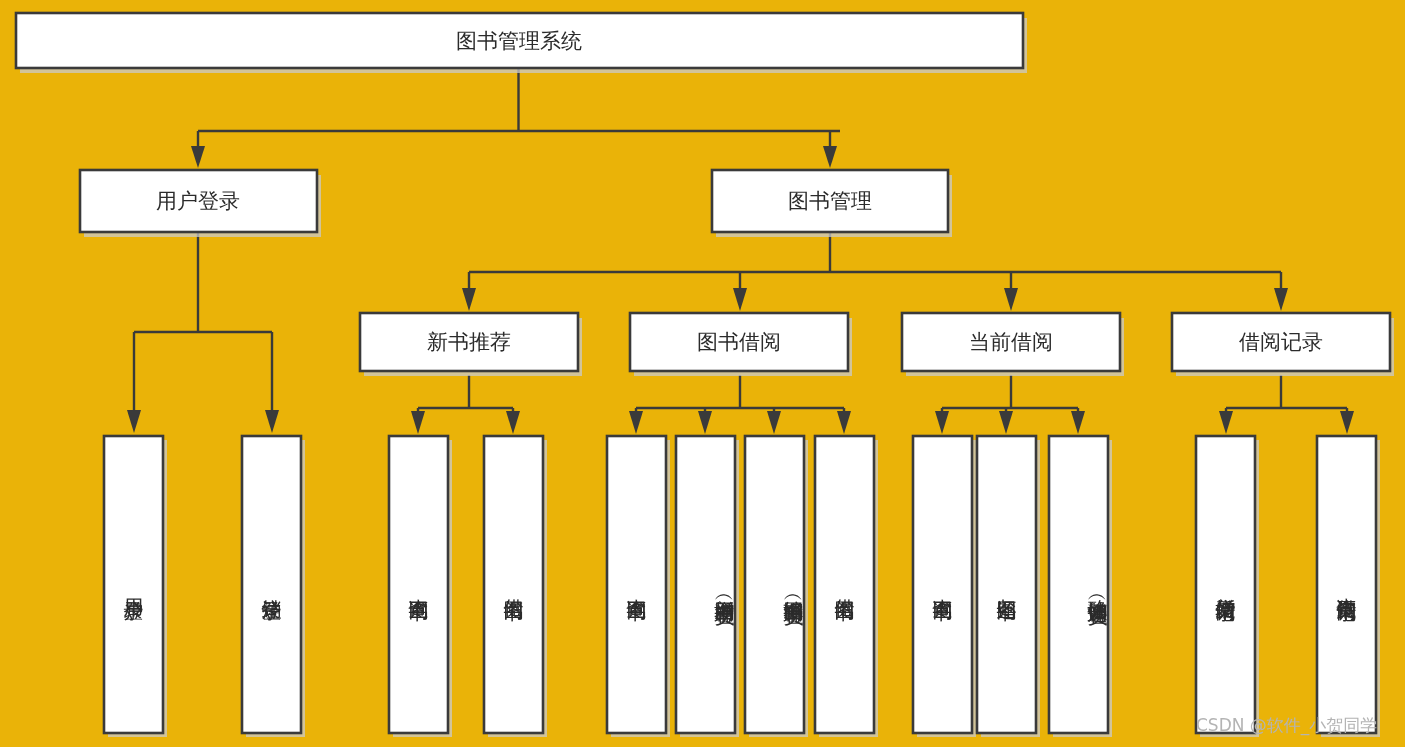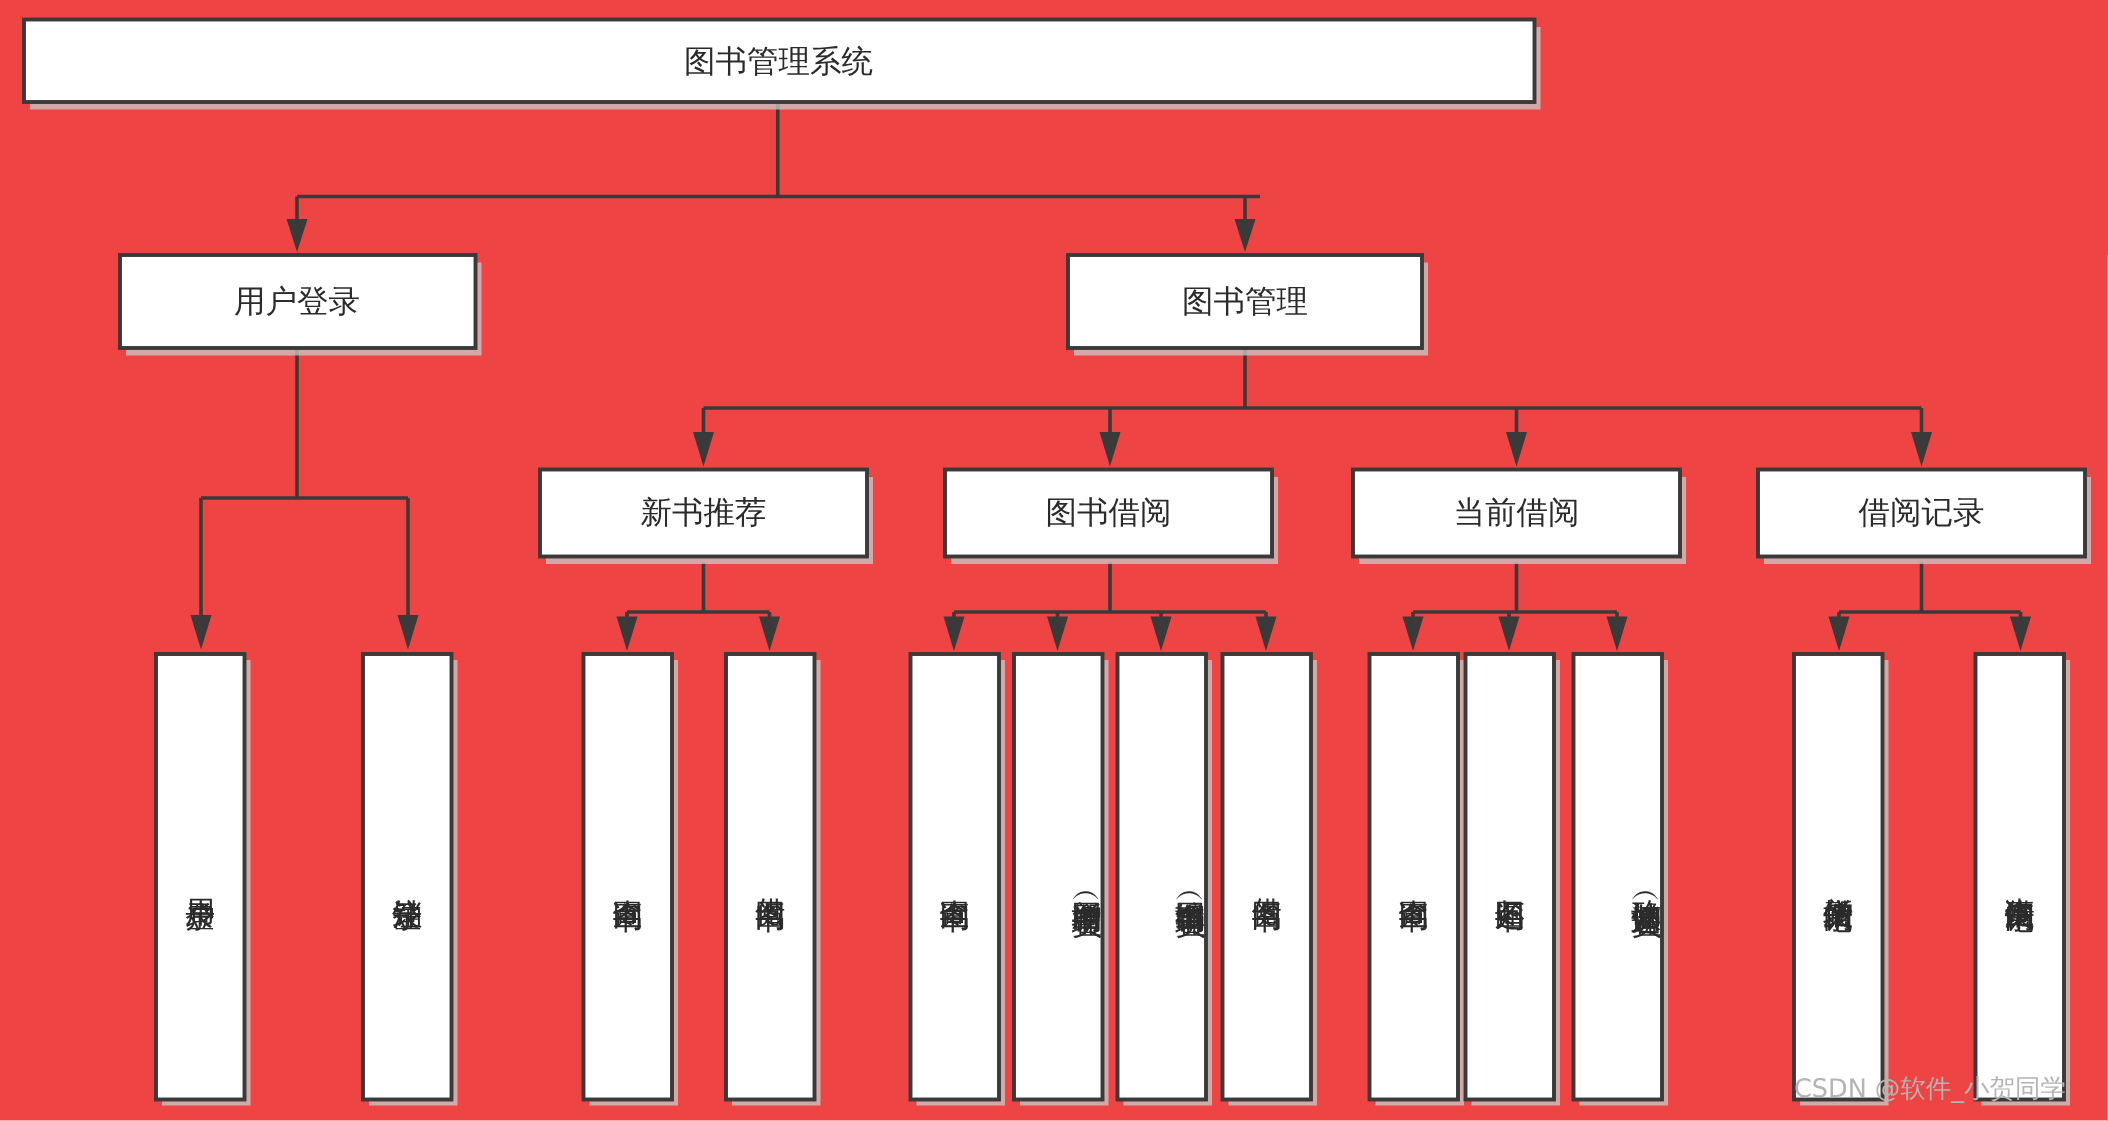--- a/index.html
+++ b/index.html
@@ -8,21 +8,21 @@
     padding: 0;
     background: #ffffff;
   }
   body {
     font-family: "DejaVu Sans", "Liberation Sans", sans-serif;
   }
   #diagram-root {
     position: relative;
     width: 1405px;
     height: 747px;
-    background: #ef4444;
+    background: #eab308;
     overflow: hidden;
   }
   svg.flow-svg {
     position: absolute;
     left: 0;
     top: 0;
     width: 1405px;
     height: 747px;
   }
   .node-box {

